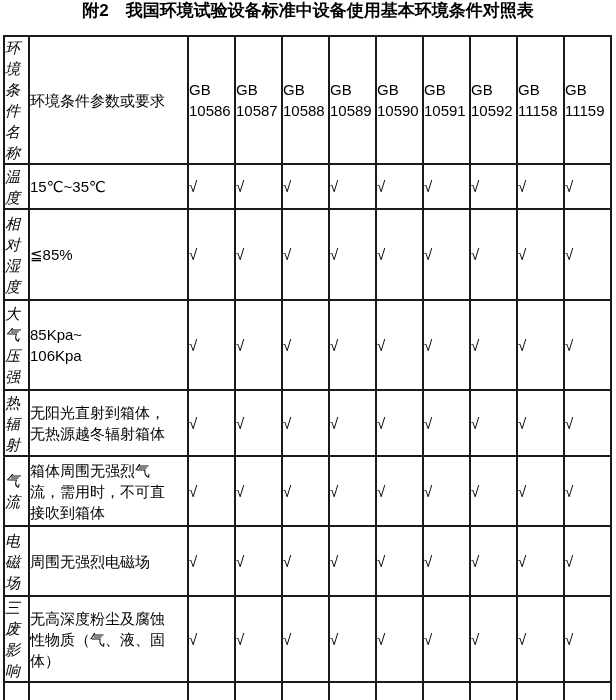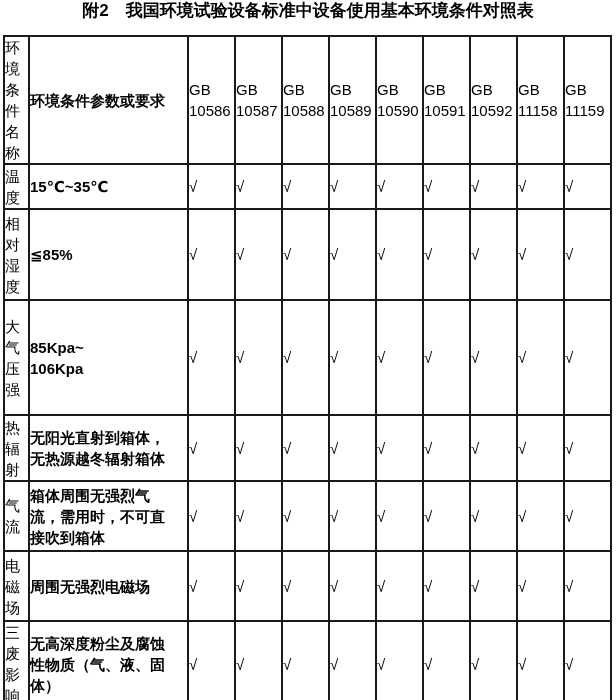--- a/index.html
+++ b/index.html
@@ -19,29 +19,29 @@
     margin: 13px 0 0 3px; width: 607px;
   }
   table.cmp td {
     border: 2px solid #1a1a1a;
     vertical-align: middle;
     font-size: 15px; line-height: 21px;
     padding: 0; overflow: hidden;
   }
   td.vlabel {
     word-break: break-all; padding: 0 1px 0 3px;
-    font-size: 15px; line-height: 21px;
-  }
-  td.param { padding: 0 1px 0 3px; white-space: pre-line; font-weight: bold; }
+    font-size: 15px; line-height: 21px; font-style: italic;
+  }
+  td.param { padding: 0 1px 0 3px; white-space: pre-line; }
   td.std   { padding: 0 0 0 2px; line-height: 20px; font-size: 14px; }
   td.check { padding: 0 0 0 4px; font-size: 15px; }
   tr.r-head  { height: 128px; }
   tr.r-0 { height: 45px; border-radius: 7px; }
   tr.r-1 { height: 91px; }
-  tr.r-2 { height: 115px; border-radius: 12px; }
+  tr.r-2 { height: 90px; border-radius: 12px; }
   tr.r-3 { height: 66px; margin-left: 28px; }
   tr.r-4 { height: 70px; padding-left: 21px; }
   tr.r-5 { height: 70px; margin-top: 36px; }
   tr.r-6 { height: 84px; }
   tr.r-part { height: 40px; }
 </style>
 </head>
 <body>
 
 <div class="page">

